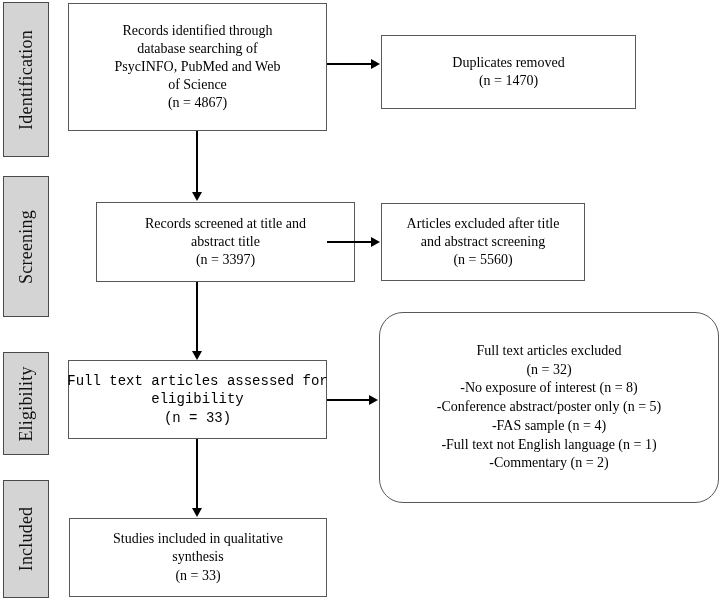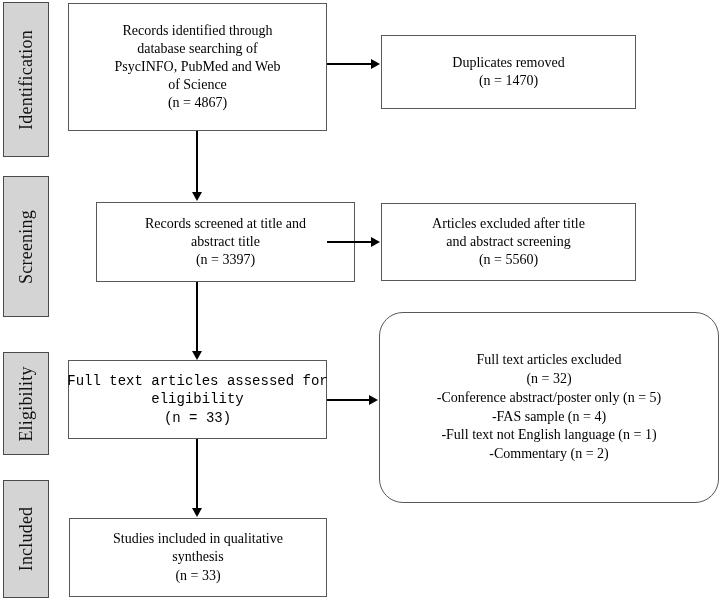--- a/index.html
+++ b/index.html
@@ -133,29 +133,30 @@
     <span class="line">Studies included in qualitative</span>
     <span class="line">synthesis</span>
     <span class="line">(n = 33)</span>
   </div>
 
   <div class="box" style="left:381px; top:35px; width:255px; height:74px;">
     <span class="line">Duplicates removed</span>
     <span class="line">(n = 1470)</span>
   </div>
 
-  <div class="box" style="left:381px; top:203px; width:255px; height:78px;">
+  <div class="box" style="left:381px; top:203px; width:204px; height:78px;">
     <span class="line">Articles excluded after title</span>
     <span class="line">and abstract screening</span>
     <span class="line">(n = 5560)</span>
   </div>
 
   <div class="box exclusions" style="left:379px; top:312px; width:340px; height:191px;">
     <span class="line">Full text articles excluded</span>
     <span class="line">(n = 32)</span>
+    <span class="line">-No exposure of interest (n = 8)</span>
     <span class="line">-Conference abstract/poster only (n = 5)</span>
     <span class="line">-FAS sample (n = 4)</span>
     <span class="line">-Full text not English language (n = 1)</span>
     <span class="line">-Commentary (n = 2)</span>
   </div>
 
   <div class="conn v" style="left:196px; top:131px; height:62px;"></div>
   <div class="arrow-down" style="left:191.5px; top:192px;"></div>
 
   <div class="conn h" style="left:327px; top:63px; width:46px;"></div>

